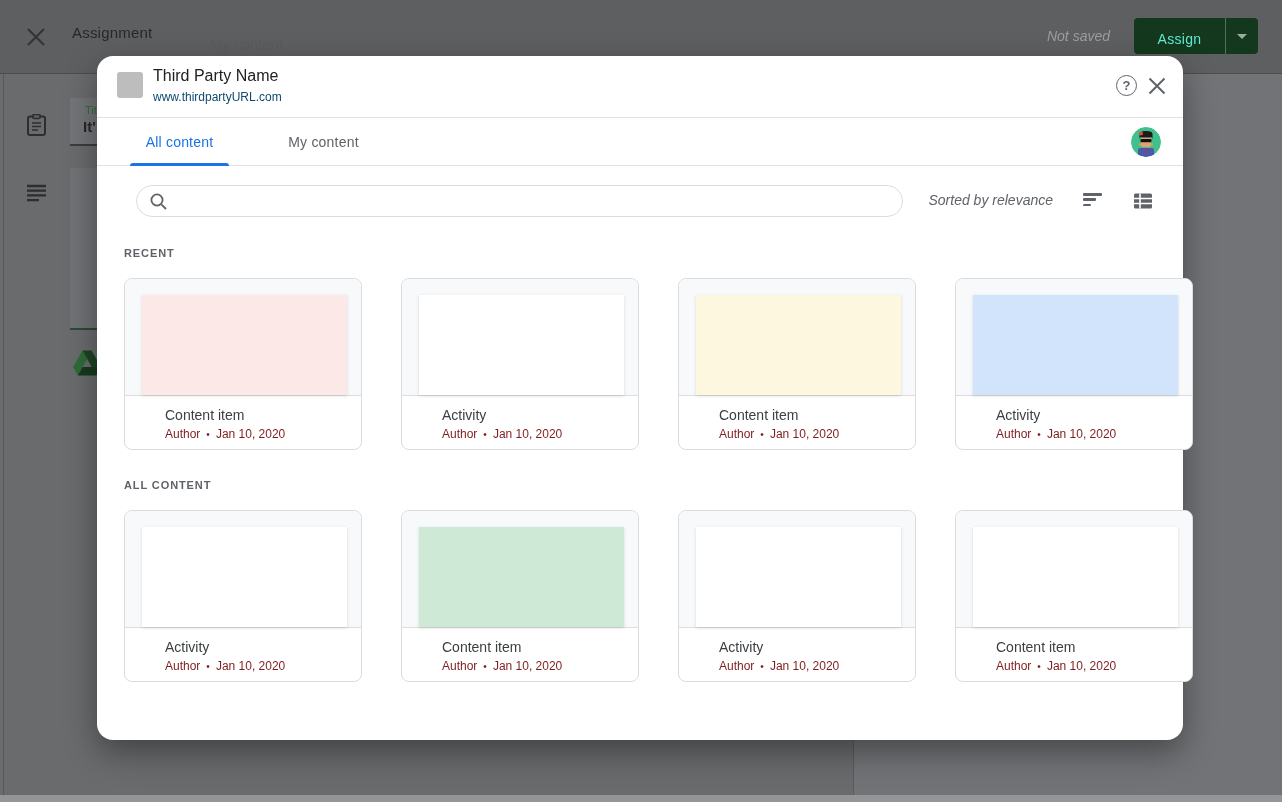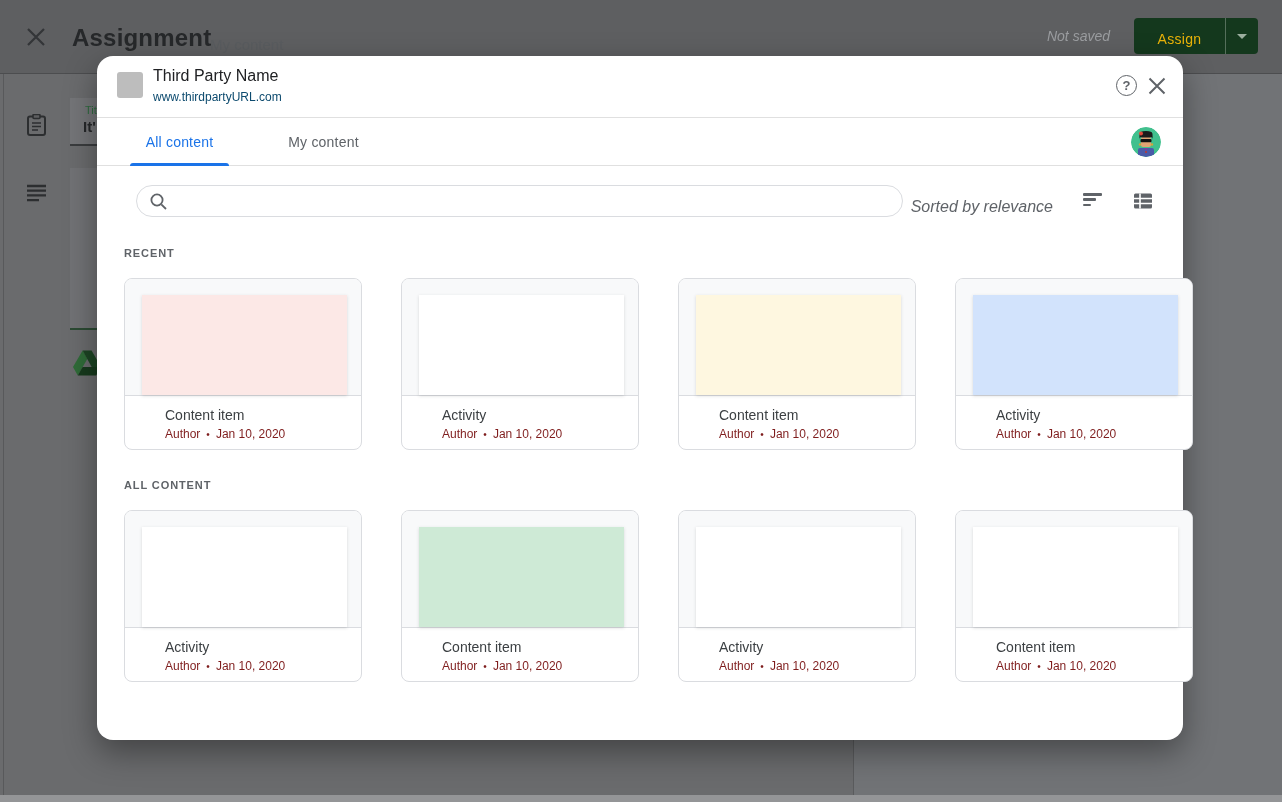--- a/index.html
+++ b/index.html
@@ -8,24 +8,24 @@
   .scene { position:relative; width:1282px; height:802px; }
 
   
   .bg { position:absolute; inset:0; }
   .bg-right-panel { position:absolute; left:853px; top:74px; right:0; bottom:7px; background:#717376; border-left:1px solid #5a5b5d; }
   .bg-left-line { position:absolute; left:3px; top:74px; width:1px; bottom:7px; background:#58595b; }
   .bg-bottom-strip { position:absolute; left:0; right:0; bottom:0; height:7px; background:#949597; }
 
   .topbar { position:absolute; left:0; top:0; width:1282px; height:74px; background:#5e5f61; border-bottom:1px solid #4c4d4f; }
   .topbar-close { position:absolute; left:26px; top:27px; width:20px; height:20px; }
-  .topbar-title { position:absolute; left:72px; top:24px; font-size:24px; font-weight:700; color:#26282a; letter-spacing:.2px; }
+  .topbar-title { position:absolute; left:72px; top:24px; font-size:15px; font-weight:400; color:#26282a; letter-spacing:.2px; }
   .not-saved { position:absolute; right:172px; top:28px; font-size:14px; font-style:italic; color:#9b9da0; }
   .assign-btn { position:absolute; left:1134px; top:18px; width:124px; height:36px; background:#14381d; border-radius:4px; display:flex; }
-  .assign-main { width:91px; height:42px; display:flex; align-items:center; justify-content:center; font-size:14px; letter-spacing:.3px; color:#eab308; }
+  .assign-main { width:91px; height:42px; display:flex; align-items:center; justify-content:center; font-size:14px; letter-spacing:.3px; color:#5eead4; }
   .assign-arrow { width:33px; height:36px; border-left:1px solid rgba(255,255,255,.28); display:flex; align-items:center; justify-content:center; }
   .caret-down { width:0; height:0; border-left:5px solid transparent; border-right:5px solid transparent; border-top:5px solid #9cae9f; }
   .ghost-tab { position:absolute; left:210px; top:36px; font-size:15px; color:#595c5f; }
 
   .rail-icon { position:absolute; left:27px; }
   .bg-field1 { position:absolute; left:70px; top:98px; width:60px; height:48px; background:#747578; border-bottom:2px solid #3a3c3e; }
   .bg-field1 .flabel { position:absolute; left:15px; top:6px; font-size:11px; color:#2f6b3f; }
   .bg-field1 .fvalue { position:absolute; left:13px; top:20px; font-size:15px; font-weight:700; color:#26282a; }
   .bg-field2 { position:absolute; left:70px; top:168px; width:60px; height:162px; background:#717275; border-bottom:2px solid #2b4a33; }
   .drive-icon { position:absolute; left:73px; top:350px; }
@@ -45,21 +45,21 @@
   .tab.active::after { content:""; position:absolute; left:0; right:0; bottom:0; height:3px; background:#1a73e8; border-radius:3px 3px 0 0; }
   .tab1 { left:33px; width:99px; }
   .tab2 { left:160px; width:133px; }
   .tab3 { left:295px; width:120px; }
   .avatar { position:absolute; right:22px; top:9px; width:30px; height:30px; border-radius:50%; overflow:hidden; cursor:pointer; }
 
   .dlg-content { position:relative; height:572px; }
   .content-toolbar { position:absolute; left:0; right:0; top:19px; height:32px; }
   .search-pill { position:absolute; left:39px; top:0; width:767px; height:32px; border:1px solid #dadce0; border-radius:16px; display:flex; align-items:center; padding-left:13px; }
   .search-input { border:none; outline:none; flex:1; height:28px; margin-left:9px; font-size:14px; color:#3c4043; background:transparent; font-family:"Liberation Sans", sans-serif; }
-  .sorted-label { position:absolute; right:130px; top:13px; font-size:16px; font-style:italic; color:#5f6368; }
+  .sorted-label { position:absolute; right:130px; top:7px; font-size:14px; font-style:italic; color:#5f6368; }
   .sort-btn { position:absolute; right:80px; top:8px; width:20px; height:16px; cursor:pointer; }
   .sort-btn span { display:block; background:#5f6368; height:2.5px; border-radius:1px; margin-bottom:2.8px; }
   .sort-l1 { width:19px; } .sort-l2 { width:13px; } .sort-l3 { width:8px; }
   .viewlist-btn { position:absolute; right:30px; top:6px; width:20px; height:20px; cursor:pointer; }
 
   .sections { position:absolute; left:27px; top:81px; }
   .section-heading { font-size:11px; font-weight:700; letter-spacing:.9px; color:#5f6368; margin-bottom:19px; }
   .section-heading.second { margin-top:29px; }
   .card-grid { display:grid; grid-template-columns:repeat(4,238px); column-gap:39px; }
   .card { width:238px; height:172px; border:1px solid #dadce0; border-radius:8px; overflow:hidden; background:#fff; cursor:pointer; }

